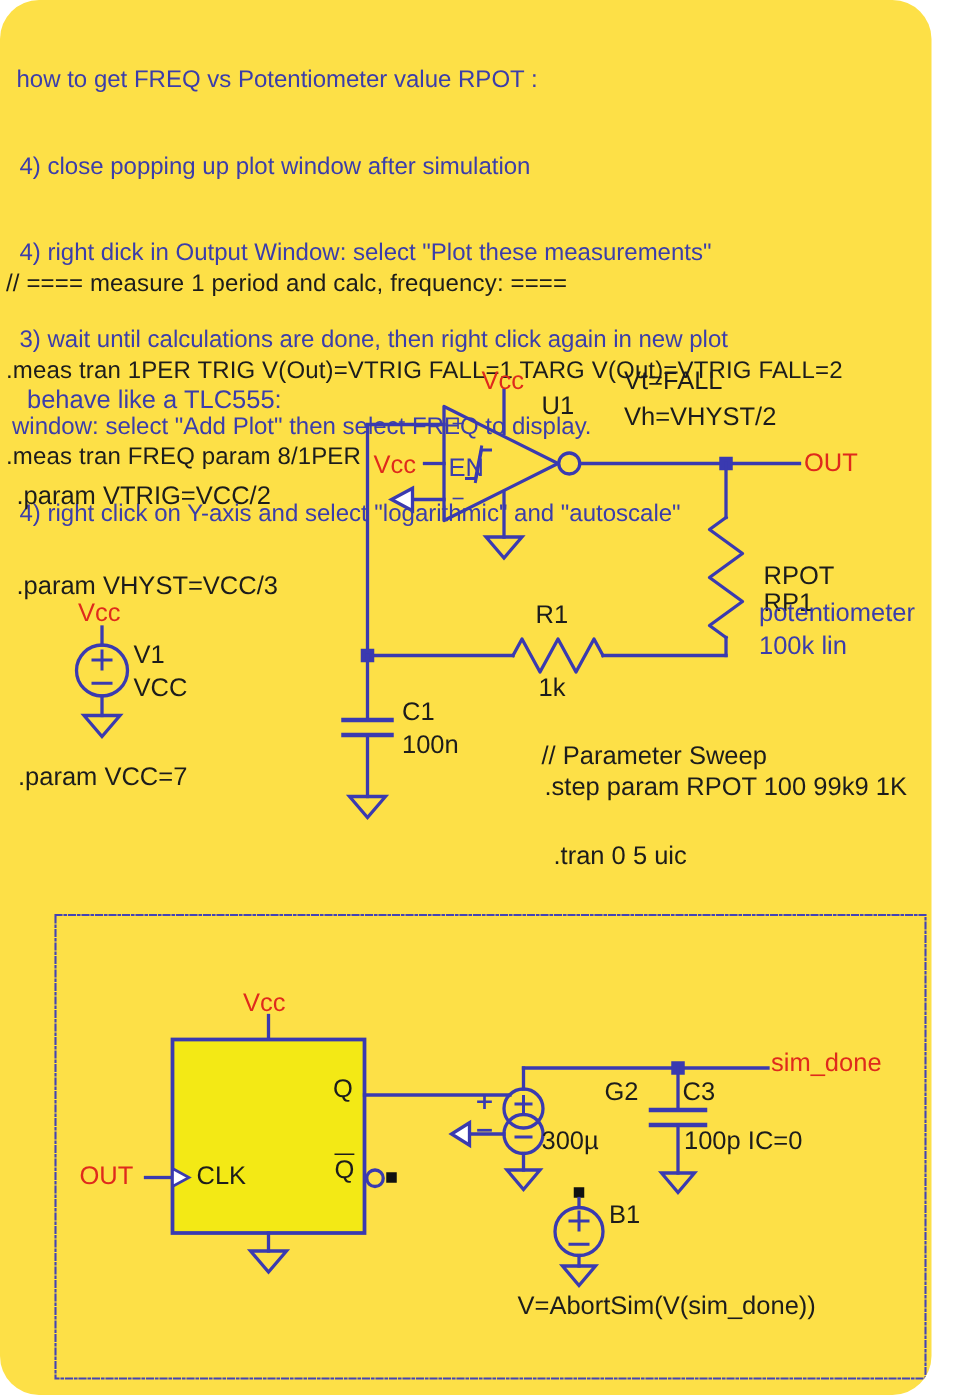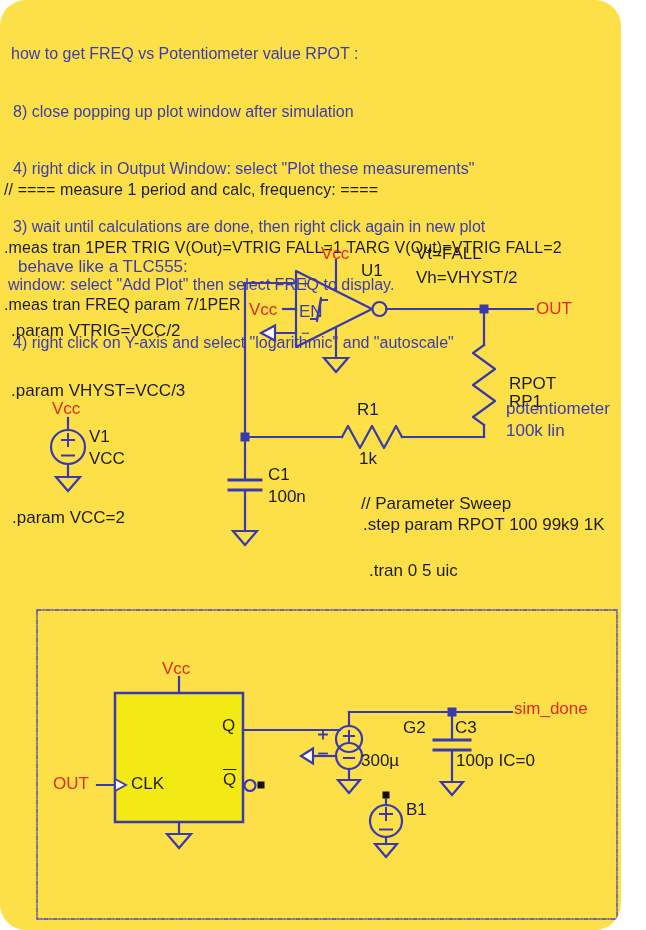--- a/index.html
+++ b/index.html
@@ -131,31 +131,31 @@
       <circle cx="386" cy="821" r="16"></circle>
       <path d="M380,814 H392 M386,808 V820" stroke-width="2"></path>
       <path d="M380,829.5 H392" stroke-width="2"></path>
       <path d="M386,837 V844"></path>
       <path d="M375,844 H397 L386,857 Z"></path>
     </g>
   </svg>
 
   <div class="t instr blue f16" style="left:8px;top:6px;">
     <div style="padding-left:3px;">how to get FREQ vs Potentiometer value RPOT :</div>
-    <div style="padding-left:5px;">8) close popping up plot window after simulation</div>
+    <div style="padding-left:5px;">4) close popping up plot window after simulation</div>
     <div style="padding-left:5px;">4) right dick in Output Window: select "Plot these measurements"</div>
     <div style="padding-left:5px;">3) wait until calculations are done, then right click again in new plot</div>
     <div>window: select "Add Plot" then select FREQ to display.</div>
     <div style="padding-left:5px;">4) right click on Y-axis and select "logarithmic" and "autoscale"</div>
   </div>
 
   <div class="t code blk f16 bold-ish" style="left:4px;top:142px;">
     <div>// ==== measure 1 period and calc, frequency: ====</div>
     <div>.meas tran 1PER TRIG V(Out)=VTRIG FALL=1 TARG V(Out)=VTRIG FALL=2</div>
-    <div>.meas tran FREQ param 7/1PER</div>
+    <div>.meas tran FREQ param 8/1PER</div>
   </div>
 
   <span class="t blue f17" style="left:18px;top:257px;">behave like a TLC555:</span>
   <div class="t code blk f17" style="left:11px;top:281px;">
     <div>.param VTRIG=VCC/2</div>
     <div>.param VHYST=VCC/3</div>
   </div>
 
   <span class="t red f17" style="left:321px;top:244px;">Vcc</span>
   <span class="t blk f17" style="left:361px;top:261px;">U1</span>
@@ -172,30 +172,31 @@
   <span class="t blue f17" style="left:506px;top:399px;">potentiometer</span>
   <span class="t blue f17" style="left:506px;top:421px;">100k lin</span>
   <span class="t blk f17" style="left:357px;top:400px;">R1</span>
   <span class="t blk f17" style="left:359px;top:449px;">1k</span>
   <span class="t blk f17" style="left:268px;top:465px;">C1</span>
   <span class="t blk f17" style="left:268px;top:487px;">100n</span>
   <span class="t red f17" style="left:52px;top:399px;">Vcc</span>
   <span class="t blk f17" style="left:89px;top:427px;">V1</span>
   <span class="t blk f17" style="left:89px;top:449px;">VCC</span>
 
-  <span class="t code blk f17" style="left:12px;top:508px;">.param VCC=2</span>
+  <span class="t code blk f17" style="left:12px;top:508px;">.param VCC=7</span>
   <span class="t code blk f17" style="left:361px;top:494px;">// Parameter Sweep</span>
   <span class="t code blk f17" style="left:363px;top:515px;">.step param RPOT 100 99k9 1K</span>
   <span class="t code blk f17" style="left:369px;top:561px;">.tran 0 5 uic</span>
 
   <span class="t red f17" style="left:162px;top:659px;">Vcc</span>
   <span class="t blk f17" style="left:222px;top:716px;">Q</span>
   <span class="t blk f17 qbar" style="left:223px;top:770px;">Q</span>
   <span class="t blk f17" style="left:131px;top:774px;">CLK</span>
   <span class="t red f17" style="left:53px;top:774px;">OUT</span>
   <span class="t red f17" style="left:514px;top:699px;">sim_done</span>
   <span class="t blk f17" style="left:363px;top:718px;margin-left:40px;">G2</span>
   <span class="t blk f17" style="left:361px;top:751px;">300µ</span>
   <span class="t blk f17" style="left:455px;top:718px;">C3</span>
   <span class="t blk f17" style="left:456px;top:751px;">100p IC=0</span>
   <span class="t blk f17" style="left:406px;top:800px;">B1</span>
+  <span class="t blk f17" style="left:345px;top:861px;">V=AbortSim(V(sim_done))</span>
 
 </div>
 
 </body></html>

